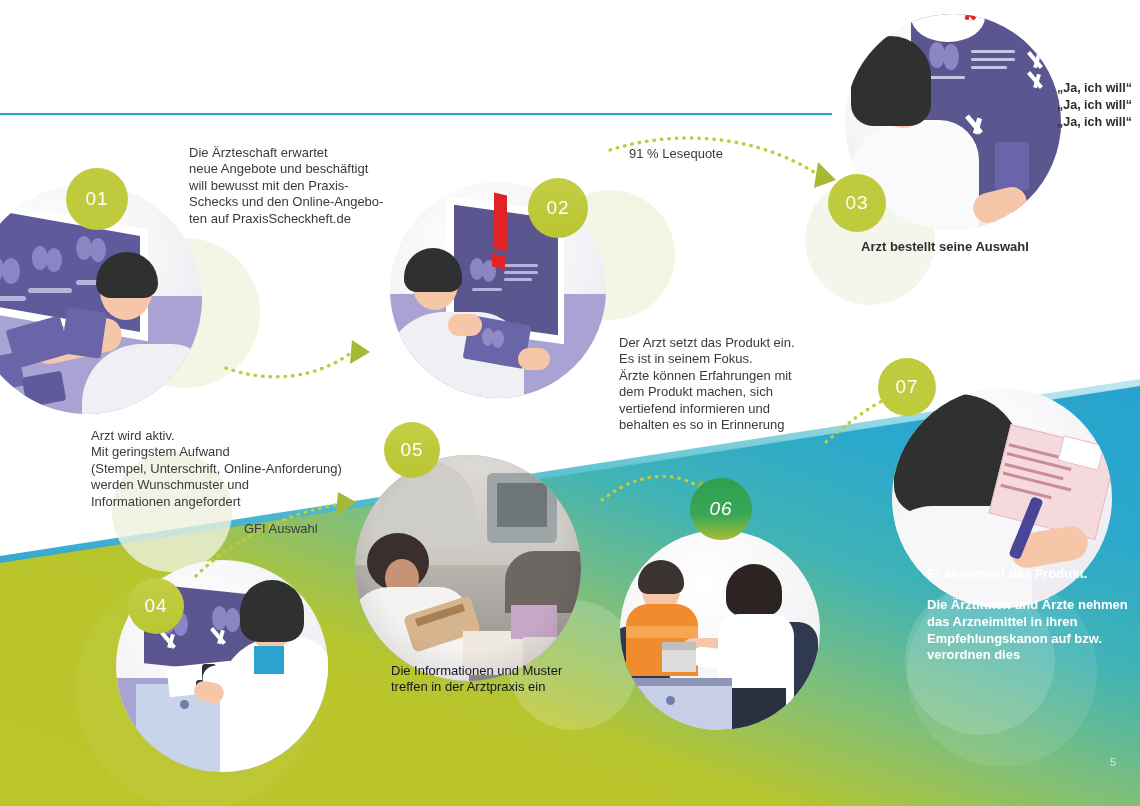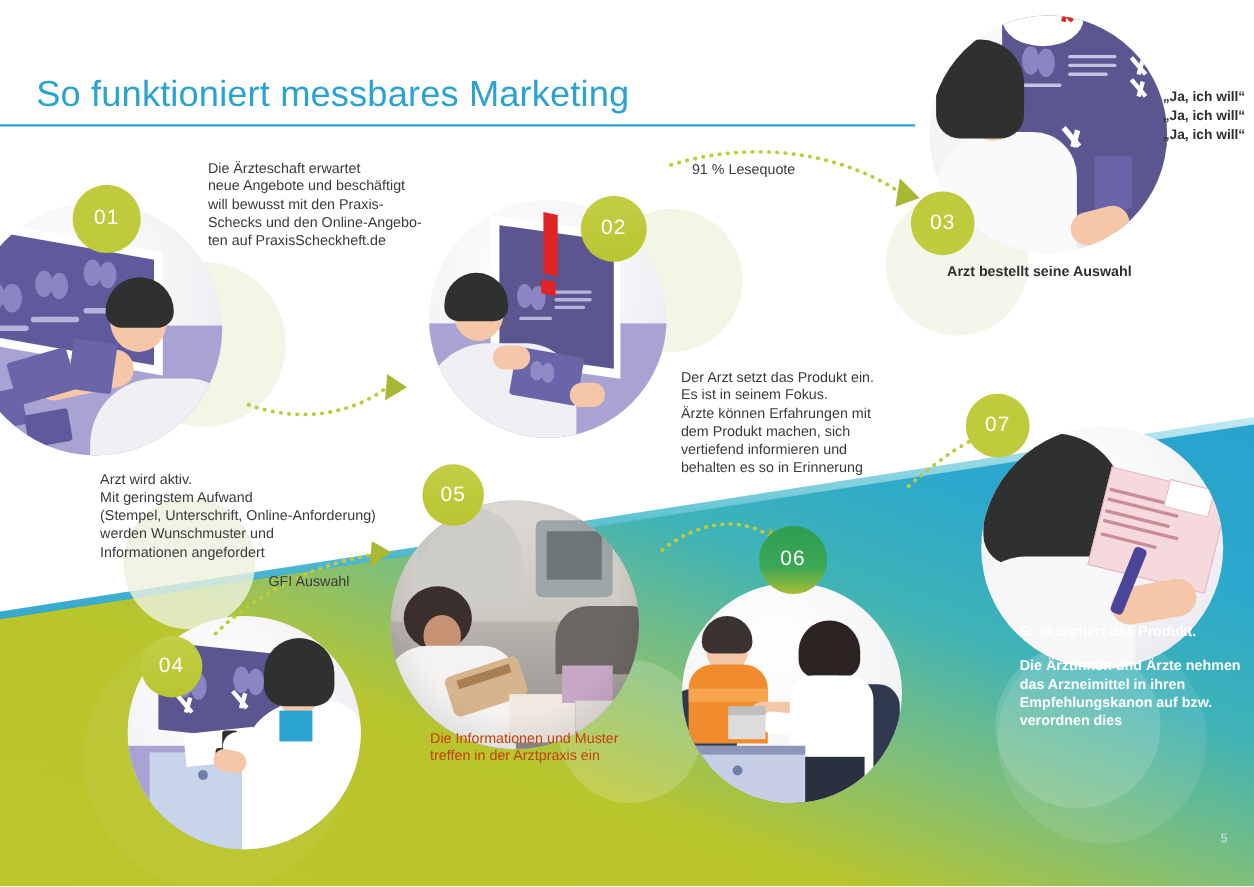--- a/index.html
+++ b/index.html
@@ -36,21 +36,21 @@
     display:flex;align-items:center;justify-content:center;
     color:#ffffff;font-size:19px;letter-spacing:1px;
   }
   .badge.olive{background:#bfcb3c;}
   .badge.olive-soft{background:linear-gradient(180deg,#c3ce45 0%,#b9c531 100%);}
   .badge.green{background:linear-gradient(180deg,#2f9e4f 0%,#3aa757 60%,#a8bd33 100%);}
 
   
   .txt{position:absolute;z-index:26;color:#3a3a3a;font-size:13px;line-height:16.4px;white-space:pre-line;}
   .txt.bold{font-weight:bold;color:#2e2e2e;}
-  .txt.white{color:#c2410c;}
+  .txt.white{color:#0f172a;}
   .txt.white-bold{color:#ffffff;font-weight:bold;}
 
   
   .arrows{position:absolute;inset:0;z-index:22;pointer-events:none;}
   .arrows svg{display:block;width:1140px;height:806px;}
 
   
   .pagenum{
     position:absolute;right:24px;bottom:38px;z-index:40;
     color:#c9e8f4;font-size:11px;
@@ -272,21 +272,21 @@
       <div class="sh" style="left:96px;top:158px;width:70px;height:42px;background:#2b3040;"></div>
       <div class="sh" style="left:72px;top:118px;width:42px;height:20px;background:#ffffff;border-radius:10px;transform:rotate(6deg);"></div>
 
       <div class="sh" style="left:-6px;top:148px;width:118px;height:56px;background:#c7cfe6;"></div>
       <div class="sh" style="left:-6px;top:148px;width:118px;height:8px;background:#8e96b8;"></div>
       <div class="sh circ" style="left:46px;top:166px;width:9px;height:9px;background:#6f7fa8;"></div>
       <div class="sh" style="left:42px;top:118px;width:34px;height:24px;background:#dcdcdc;"></div>
       <div class="sh" style="left:42px;top:112px;width:34px;height:8px;background:#bfbfbf;"></div>
     </div>
   </div>
-  <div class="badge green" style="left:690px;top:478px;width:62px;height:62px;">
+  <div class="badge green" style="left:690px;top:478px;width:62px;height:62px;font-style:italic;">
     <span>06</span>
   </div>
 
   <div class="scene" style="left:892px;top:388px;width:220px;height:220px;background:radial-gradient(circle at 42% 28%,#ffffff 0%,#f3f3f6 58%,#e4e4ec 100%);">
     <div class="inner">
       <div class="sh circ" style="left:20px;top:30px;width:96px;height:110px;background:#f6c6a8;"></div>
       <div class="sh" style="left:2px;top:6px;width:128px;height:120px;background:#2f3030;border-radius:64px 64px 28px 28px;"></div>
       <div class="sh" style="left:-10px;top:118px;width:150px;height:110px;background:#f7f7fa;border-radius:50px 40px 0 0;"></div>
 
       <div class="sh" style="left:106px;top:48px;width:108px;height:90px;background:#f6d9dd;transform:rotate(14deg);border:1px solid #e7b9c1;"></div>
@@ -317,21 +317,20 @@
       <g fill="#a8b834">
         <polygon points="352,340 370,352 350,364"></polygon>
         <polygon points="818,162 836,180 814,188"></polygon>
         <polygon points="338,492 356,502 336,516"></polygon>
         <polygon points="700,480 716,496 696,502"></polygon>
         <polygon points="890,382 904,398 884,402"></polygon>
       </g>
     </svg>
   </div>
 
-  <div class="title">So funktioniert messbares Marketing</div>
   <div class="title-rule"></div>
 
   <div class="txt" style="left:189px;top:145px;width:240px;">Die Ärzteschaft erwartet
 neue Angebote und beschäftigt
 will bewusst mit den Praxis-
 Schecks und den Online-Angebo-
 ten auf PraxisScheckheft.de</div>
 
   <div class="txt" style="left:629px;top:146px;width:200px;">91 % Lesequote</div>
 

